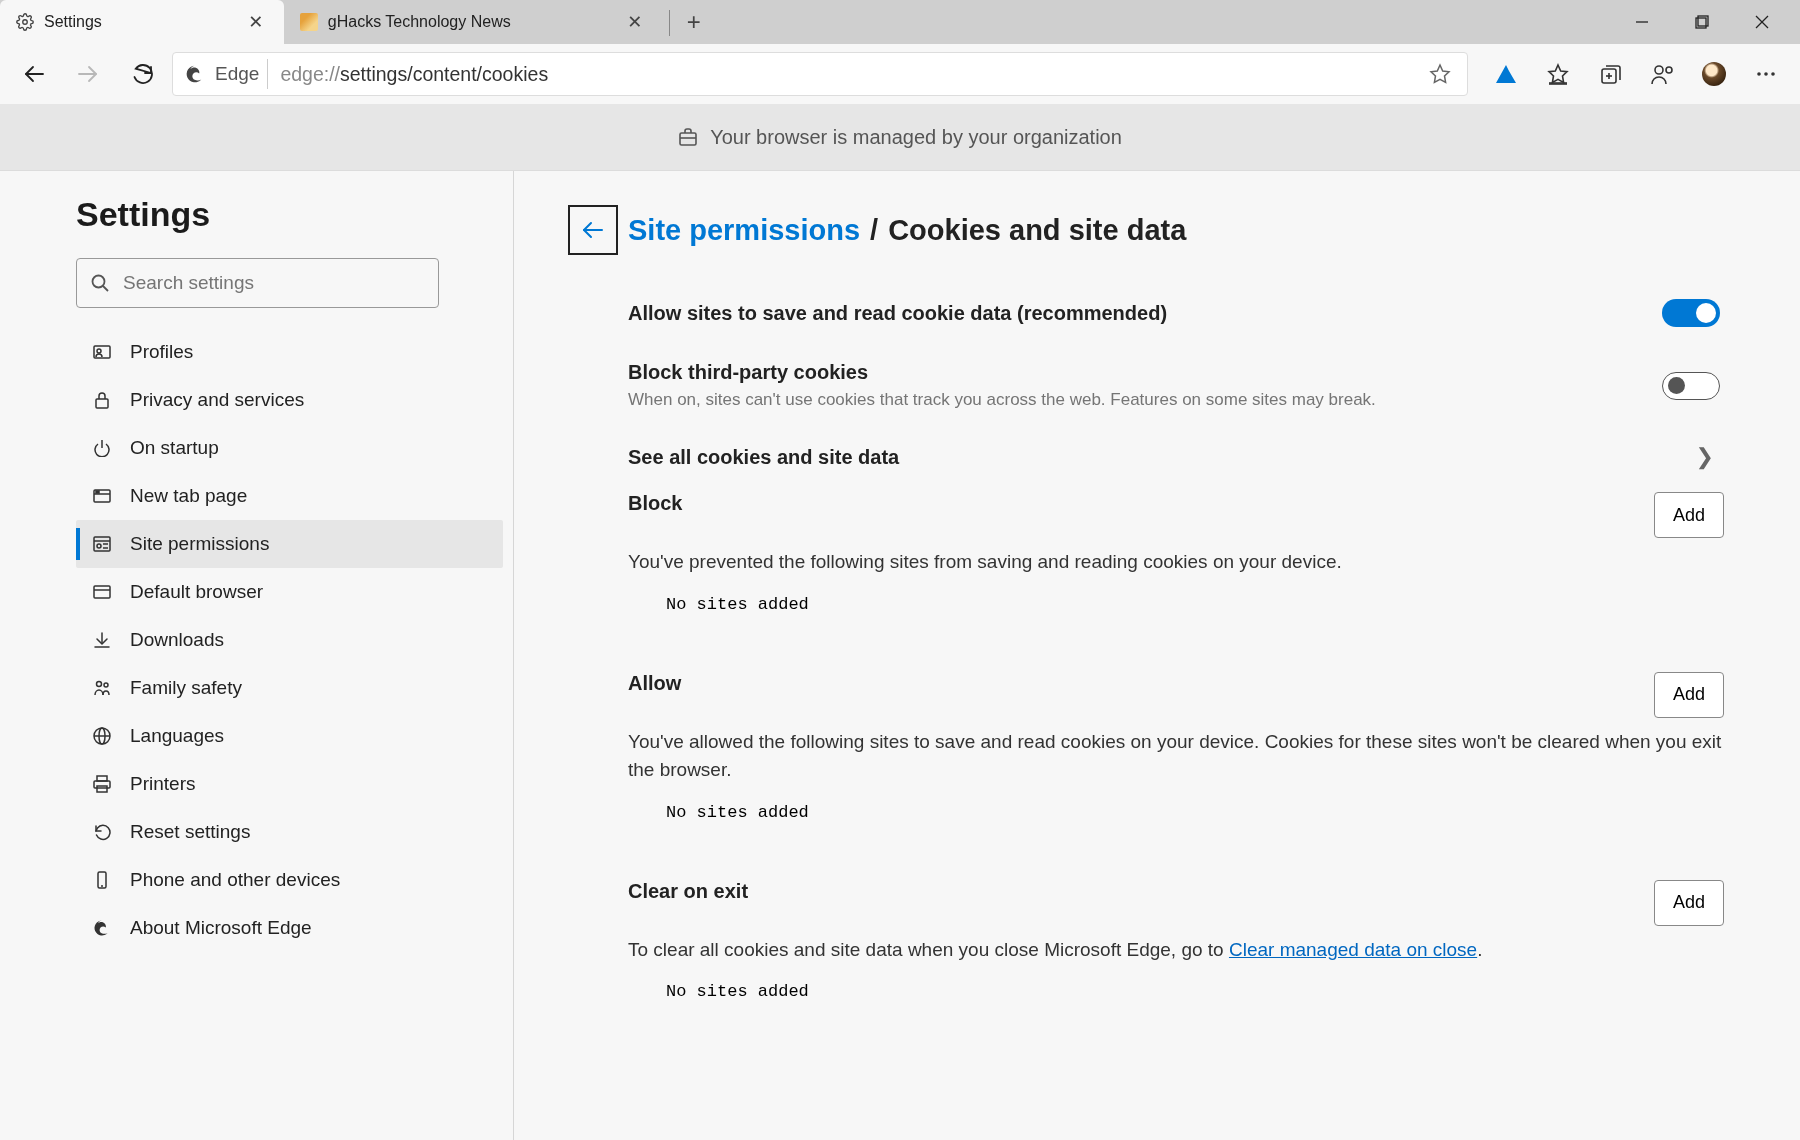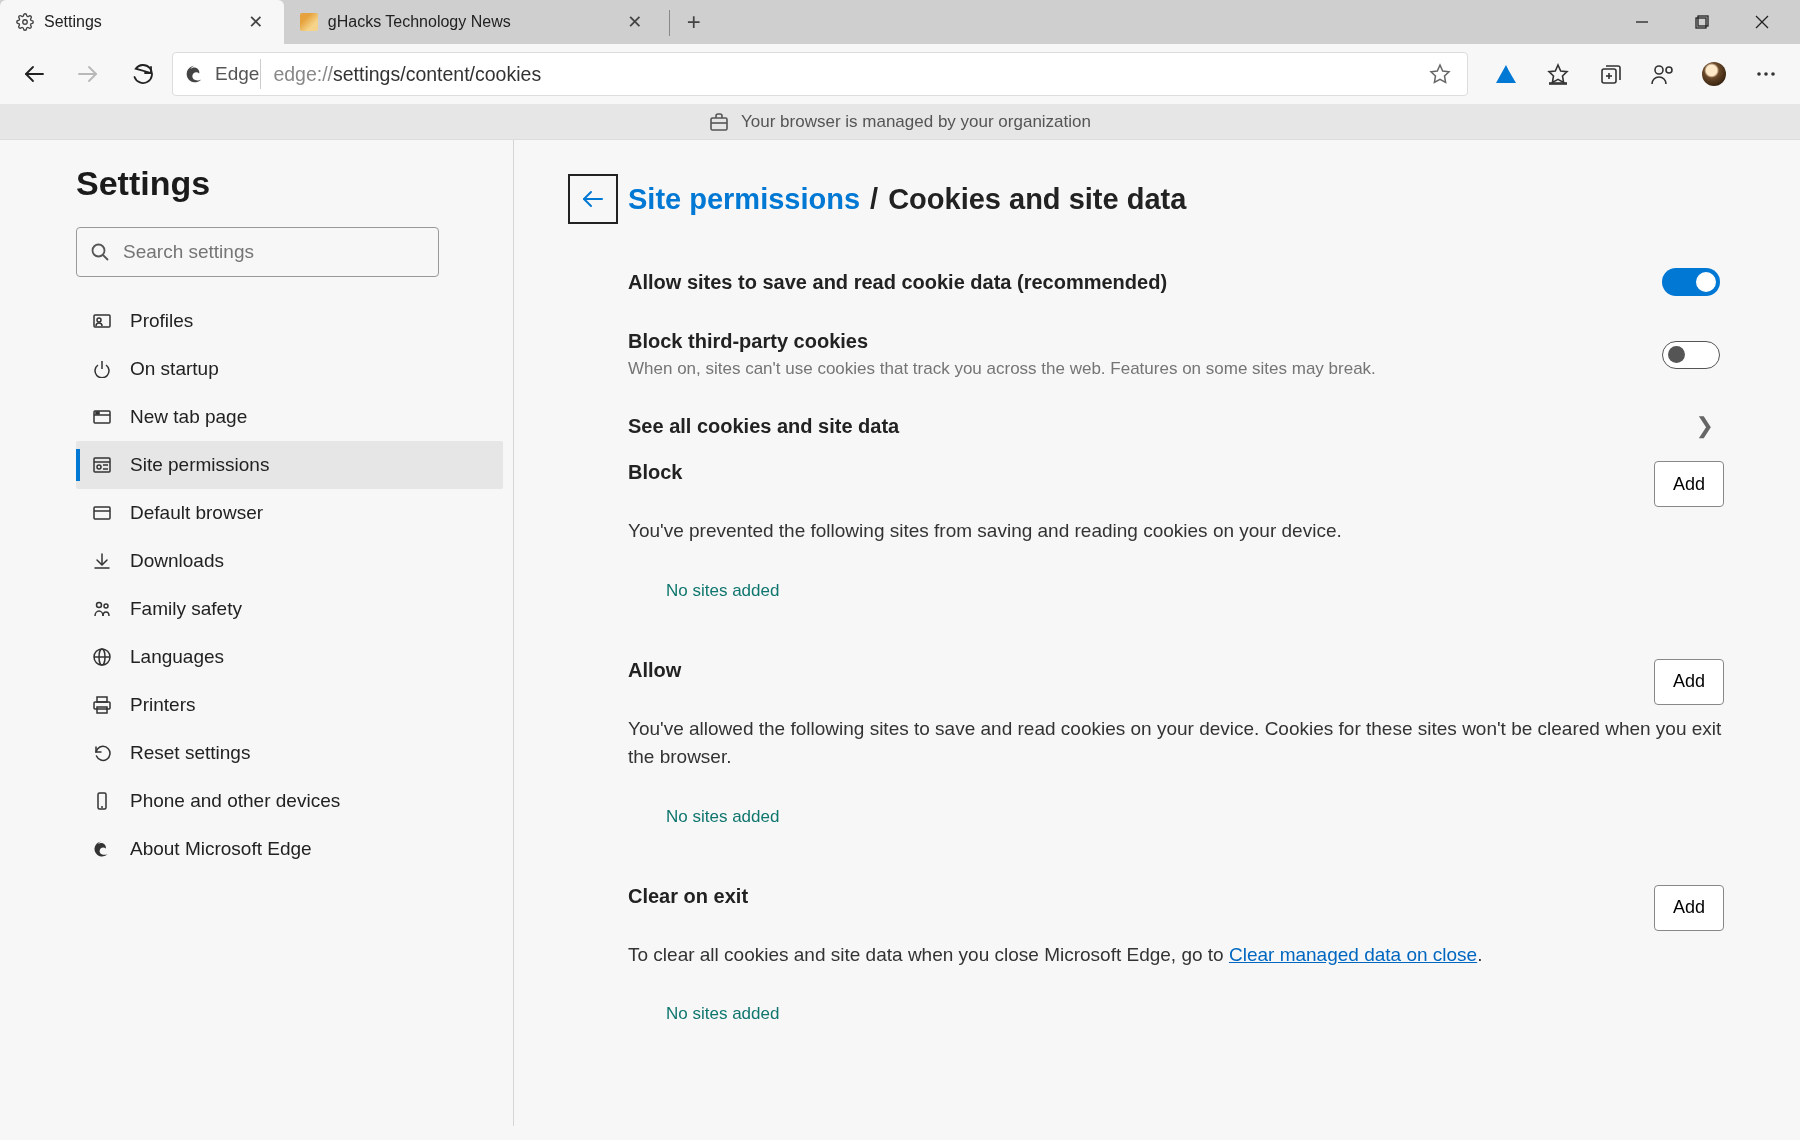--- a/index.html
+++ b/index.html
@@ -19,30 +19,30 @@
     .titlebar-spacer { flex: 1; }
     .win-btns { display: flex; height: 44px; padding-right: 8px;}
     .win-btn { width: 60px; display: flex; align-items: center; justify-content: center; font-size: 22px; color: #222;}
     .ghacks-favicon { width:18px; height:18px; background: linear-gradient(135deg,#e6a23c 30%,#f5d48a 70%); border-radius:2px; }
 
     
     .toolbar { display: flex; align-items: center; height: 60px; background: #f7f7f7; padding: 0 10px; gap: 6px; }
     .tool-btn { width: 48px; height: 48px; display: flex; align-items: center; justify-content: center; color: #333; border-radius: 4px;}
     .tool-btn.disabled { color: #b8b8b8; }
     .addr-bar { flex: 1; height: 44px; background: #fff; border: 1px solid #ddd; border-radius: 4px; display: flex; align-items:center; padding: 0 12px; gap: 12px;}
-    .addr-prefix { display: flex; align-items: center; gap: 10px; border-right: 1px solid #ccc; padding-right: 1px; height: 30px;}
+    .addr-prefix { display: flex; align-items: center; gap: 10px; border-right: 1px solid #ccc; padding-right: 8px; height: 30px;}
     .addr-prefix svg { flex-shrink:0; }
     .addr-prefix-text { color: #555; font-size: 19px; }
     .addr-url { flex: 1; color: #333; font-size: 19.5px; }
     .addr-url .muted { color: #888; }
     .star-btn { width:30px; display:flex; align-items:center; justify-content:center; color:#666;}
     .right-btns { display:flex; gap: 4px; padding-left: 8px;}
 
     
-    .managed-banner { height: 36px; background: #e6e6e6; display: flex; align-items: center; justify-content: center; gap: 12px; font-size: 17px; color: #555; border-bottom: 1px solid #dcdcdc;}
+    .managed-banner { height: 67px; background: #e6e6e6; display: flex; align-items: center; justify-content: center; gap: 12px; font-size: 20px; color: #555; border-bottom: 1px solid #dcdcdc;}
 
     
     .content { display: flex; height: calc(1140px - 44px - 60px - 50px); }
 
     
     .sidebar { width: 514px; border-right: 1px solid #d6d6d6; padding: 24px 0 0 0;}
     .sidebar-inner { padding: 0 74px 0 76px;}
     .settings-title { font-size: 34px; font-weight: 600; color: #1b1b1b; margin-bottom: 24px; }
     .search-box { width: 100%; height: 50px; border: 1px solid #999; border-radius: 4px; display:flex; align-items:center; padding: 0 14px; gap: 14px; margin-bottom: 20px;}
     .search-box input { border:none; outline:none; font-size: 19px; flex:1; background: transparent;}
@@ -68,21 +68,21 @@
     .toggle.on::after { content:''; position:absolute; right:4px; top:4px; width:20px; height:20px; border-radius:50%; background:#fff;}
     .toggle.off { background: #fff; border: 1.5px solid #555;}
     .toggle.off::after { content:''; position:absolute; left:5px; top:4px; width:17px; height:17px; border-radius:50%; background:#555;}
     .link-row { display:flex; justify-content: space-between; align-items:center; cursor:pointer; margin-bottom: 22px; padding-left:60px;}
     .chev { font-size: 22px; color:#666; padding-right: 10px;}
 
     .section-header-row { display:flex; justify-content:space-between; align-items:flex-start; padding-left:60px;}
     .add-btn { width: 70px; height: 46px; border: 1px solid #888; border-radius:4px; background:#fff; font-size: 18px; display:flex; align-items:center; justify-content:center;}
     .section-desc { font-size:19px; color:#333; padding-left:60px; margin-top: 10px; line-height:1.5;}
     .section-desc a { color:#0067c0; text-decoration: underline;}
-    .empty-note { font-size:17px; color:#0f766e; padding-left: 98px; margin-top: 35px; margin-bottom: 58px;}
+    .empty-note { font-size:17px; color:#000000; padding-left: 98px; margin-top: 18px; margin-bottom: 58px; font-family: Liberation Mono, monospace;}
 
     svg { display:block; }
   </style>
 </head>
 <body>
 
 <div class="titlebar">
   <div class="tab active">
     <span class="tab-icon">
       <svg width="18" height="18" viewBox="0 0 24 24" fill="none" stroke="#444" stroke-width="1.8">
@@ -227,20 +227,29 @@
               <rect x="1" y="3" width="16" height="12" rx="1"></rect>
               <circle cx="6" cy="8" r="2"></circle>
               <path d="M3 14c0-2 1.5-3 3-3s3 1 3 3"></path>
             </svg>
           </span>
           <span>Profiles</span>
         </div>
       <div class="nav-item">
           <span class="nav-icon">
             <svg width="18" height="18" fill="none" stroke="#333" stroke-width="1.5">
+              <rect x="3" y="8" width="12" height="9" rx="1"></rect>
+              <path d="M6 8V5a3 3 0 0 1 6 0v3"></path>
+            </svg>
+          </span>
+          <span>Privacy and services</span>
+        </div>
+      <div class="nav-item">
+          <span class="nav-icon">
+            <svg width="18" height="18" fill="none" stroke="#333" stroke-width="1.5">
               <path d="M13 5a7 7 0 1 1-8 0"></path>
               <line x1="9" y1="1" x2="9" y2="9"></line>
             </svg>
           </span>
           <span>On startup</span>
         </div>
       <div class="nav-item">
           <span class="nav-icon">
             <svg width="18" height="18" fill="none" stroke="#333" stroke-width="1.5">
               <rect x="1" y="3" width="16" height="12" rx="1"></rect>

